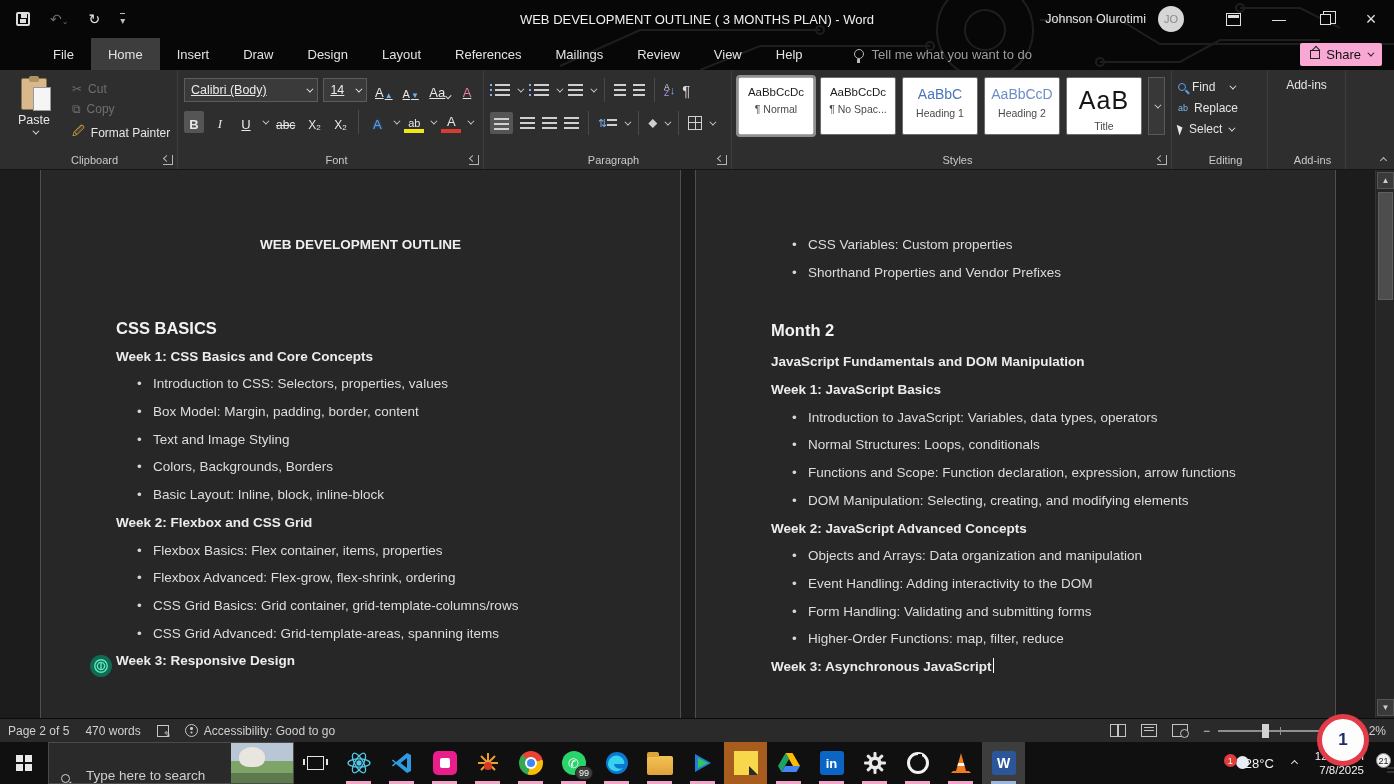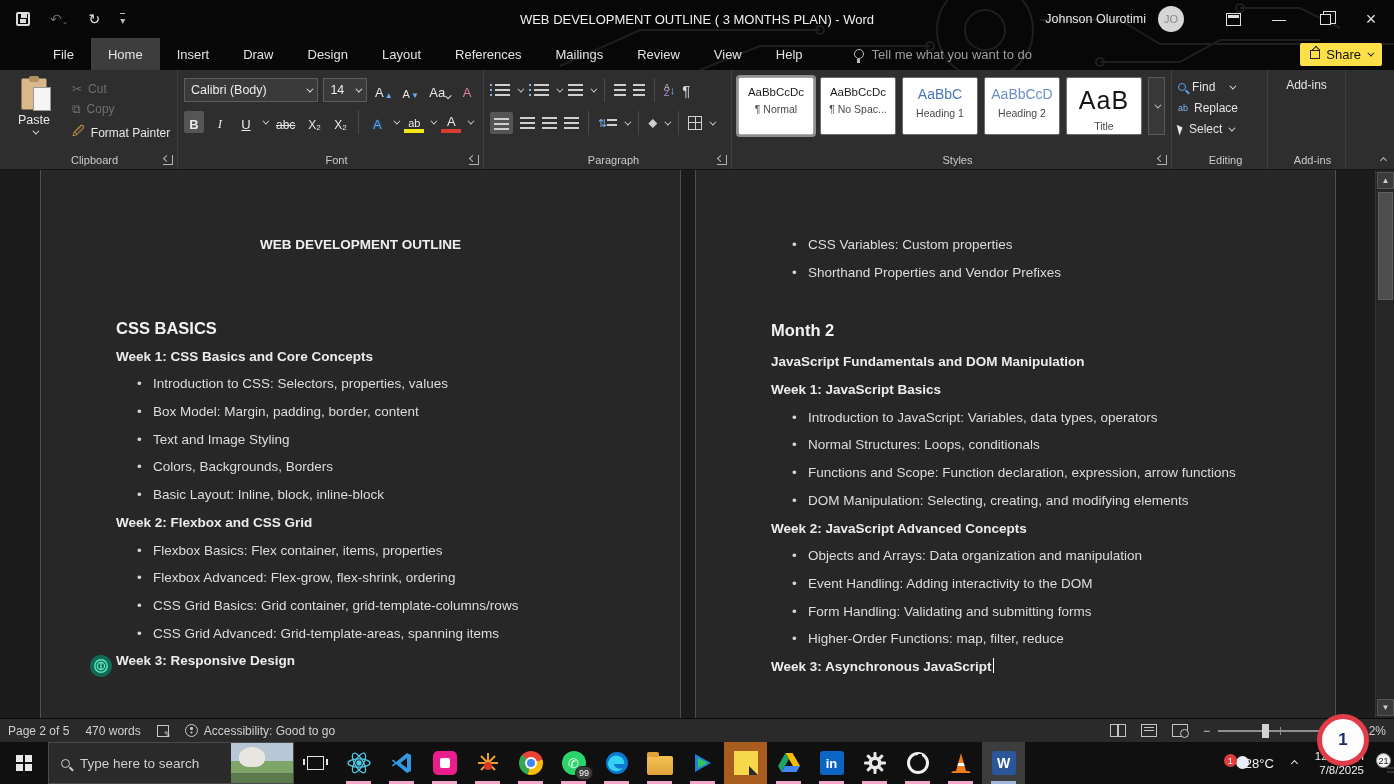--- a/index.html
+++ b/index.html
@@ -29,21 +29,21 @@
   .restore:before { content:""; position:absolute; top:-4px; left:2px; width:11px; height:11px; border:1.5px solid #e0e0e0; z-index:-1; }
 
   
   .tabsrow { position:relative; height:32px; display:flex; align-items:stretch; z-index:2; font-size:13px; }
   .tab { padding:0 17px; display:flex; align-items:center; color:#e2e2e2; white-space:nowrap; }
   .tab.active { background:#3d3d3d; }
   .tellme { display:flex; align-items:center; gap:8px; margin-left:34px; color:#9d9d9d; }
   .bulb { width:10px; height:10px; border:1.5px solid #b9b9b9; border-radius:50%; position:relative; }
   .bulb:after { content:""; position:absolute; left:2.5px; top:9px; width:3px; height:4px; background:#b9b9b9; }
   .sharewrap { margin-left:auto; display:flex; align-items:center; padding-right:12px; }
-  .sharebtn { background:#fde047; color:#111; font-size:13px; border-radius:2px; padding:4px 10px; display:flex; align-items:center; gap:6px; }
+  .sharebtn { background:#f9a8d4; color:#111; font-size:13px; border-radius:2px; padding:4px 10px; display:flex; align-items:center; gap:6px; }
   .shareic { width:10px; height:9px; border:1.5px solid #222; position:relative; }
   .shareic:before { content:""; position:absolute; top:-4px; left:2px; width:5px; height:5px; border-left:1.5px solid #222; border-top:1.5px solid #222; transform:rotate(45deg); }
   .chv { display:inline-block; width:5px; height:5px; border-right:1.4px solid currentColor; border-bottom:1.4px solid currentColor; transform:rotate(45deg) translateY(-2px); }
   .chvup { transform:rotate(-135deg); }
 
   
   .ribbon { position:relative; height:100px; background:#2e2e2e; border-bottom:1px solid #151515; display:flex; }
   .rgroup { position:relative; border-right:1px solid #3e3e3e; padding:8px 6px 20px; }
   .rlabel { position:absolute; bottom:3px; left:12px; right:0; text-align:center; font-size:11px; color:#cacaca; }
   .dlg { position:absolute; right:4px; bottom:4px; width:10px; height:10px; border-left:1.5px solid #b5b5b5; border-top:1.5px solid #b5b5b5; transform:rotate(180deg); }
@@ -51,21 +51,21 @@
 
   .g-clip { width:178px; display:flex; gap:10px; }
   .pastebtn { width:56px; display:flex; flex-direction:column; align-items:center; gap:3px; font-size:12.5px; color:#e8e8e8; }
   .clipic { width:26px; height:32px; background:#d9b98c; border:1px solid #8a7350; border-radius:2px; position:relative; }
   .clipic:before { content:""; position:absolute; top:-3px; left:7px; width:10px; height:6px; background:#b0935f; border-radius:2px; }
   .clipic:after { content:""; position:absolute; right:-5px; bottom:-2px; width:16px; height:22px; background:#f5f5f5; border:1px solid #999; }
   .clipcol { display:flex; flex-direction:column; gap:6px; padding-top:4px; font-size:12px; }
   .clipcol .row { display:flex; align-items:center; gap:6px; white-space:nowrap; }
   .scissors, .copyic, .brushic { font-size:12px; }
   .g-font { width:306px; }
-  .fontrow1 { display:flex; align-items:center; gap:5px; }
+  .fontrow1 { display:flex; align-items:center; gap:5px;text-decoration:underline; }
   .selbox { background:#3a3a3a; border:1px solid #5c5c5c; color:#ececec; font-size:12.5px; height:24px; display:flex; align-items:center; padding:0 6px; gap:8px; }
   .fname { width:142px; justify-content:space-between; }
   .fsize { width:46px; justify-content:space-between; }
   .fbtn { min-width:20px; height:22px; display:flex; align-items:flex-end; justify-content:center; padding:1px 3px; font-size:13px; color:#e8e8e8; border-radius:2px; position:relative; }
   .fbtn.pressed { background:#555; }
   .supmark { font-size:8px; color:#6ab0f3; margin-left:1px; }
   .fontrow2 { display:flex; align-items:center; gap:6px; margin-top:8px; }
   .ub { text-decoration:underline; }
   .strike { text-decoration:line-through; font-size:12px; }
   .subsup { font-size:12px; }
@@ -153,21 +153,21 @@
   .ztick { position:absolute; left:62px; top:-3px; width:1.5px; height:8px; background:#8f8f8f; }
   .zpct { width:30px; text-align:right; }
 
   .ringoverlay { position:absolute; left:1317px; top:714px; width:52px; height:52px; border-radius:50%; background:#fdfdfd; border:5px solid #e23c48; z-index:50; display:flex; align-items:center; justify-content:center; color:#1c2c66; font-weight:bold; font-size:17px; }
 
   
   .taskbar { position:relative; height:42px; background:#101010; display:flex; align-items:stretch; z-index:40; }
   .startbtn { width:48px; display:flex; align-items:center; justify-content:center; }
   .winlogo { display:grid; grid-template-columns:7px 7px; grid-gap:1.5px; transform:none; }
   .winlogo span { width:7px; height:7px; background:#e8e8e8; }
-  .searchbox { width:246px; background:#2a2a2a; border:1px solid #4a4a4a; display:flex; align-items:center; gap:10px; padding-left:12px; position:relative; overflow:hidden; }
+  .searchbox { width:246px; background:#2a2a2a; border:1px solid #4a4a4a; display:flex; align-items:flex-end; gap:16px; padding-left:12px; position:relative; overflow:hidden; }
   .maggray { width:9px; height:9px; border:1.6px solid #cfcfcf; border-radius:50%; position:relative; flex:none; }
   .maggray:after { content:""; position:absolute; left:7px; top:8px; width:5px; height:1.6px; background:#cfcfcf; transform:rotate(45deg); }
   .searchtext { font-size:13.5px; color:#cfcfcf; white-space:nowrap; }
   .searchimg { position:absolute; right:0; top:0; bottom:0; width:62px; background:linear-gradient(to bottom,#b9c6d6 0 45%,#7fa468 45% 75%,#5c7a4e 75%); }
   .searchimg:before { content:""; position:absolute; left:8px; top:4px; width:26px; height:20px; background:#e9e6df; border-radius:50% 50% 40% 40%; }
   .ticon { width:43px; display:flex; align-items:center; justify-content:center; position:relative; }
   .ticon.run:after { content:""; position:absolute; bottom:0; left:9px; width:25px; height:3px; background:#efa6c9; }
   .ticon.active-orange { background:#a85d1e; }
   .ticon.active-word { background:#3d3d3d; }
   .ticon.active-word:after { content:""; position:absolute; bottom:0; left:9px; width:25px; height:3px; background:#9fb6da; }

